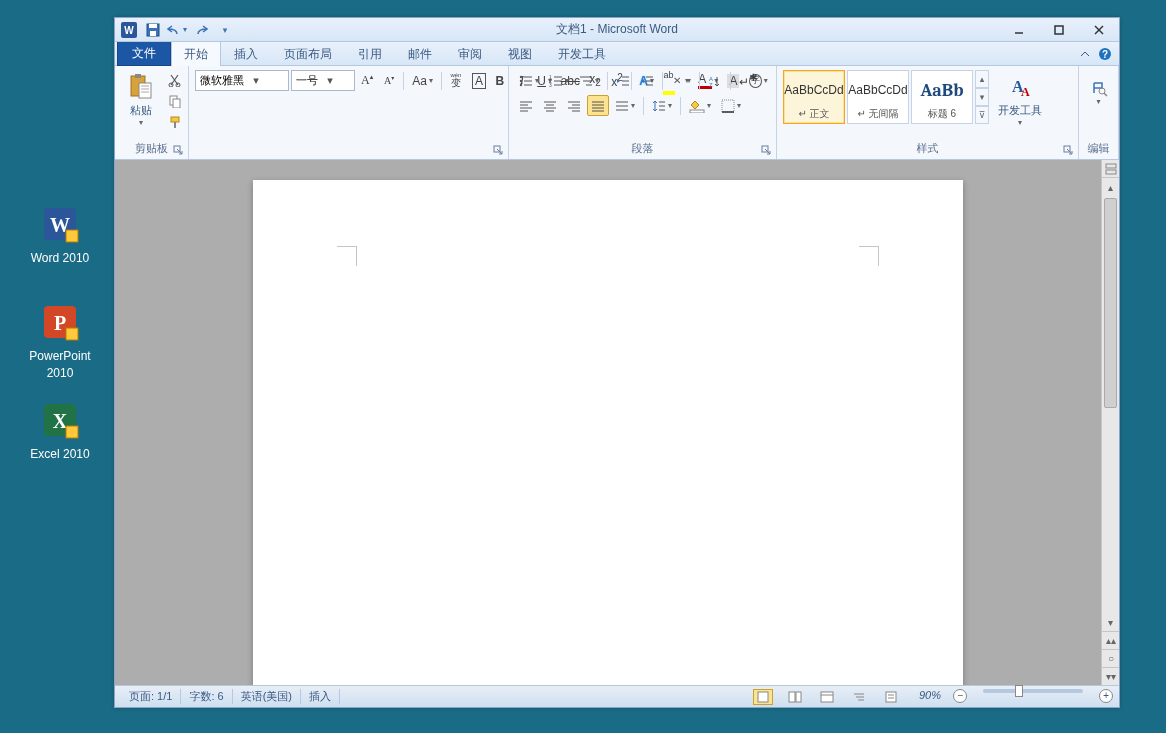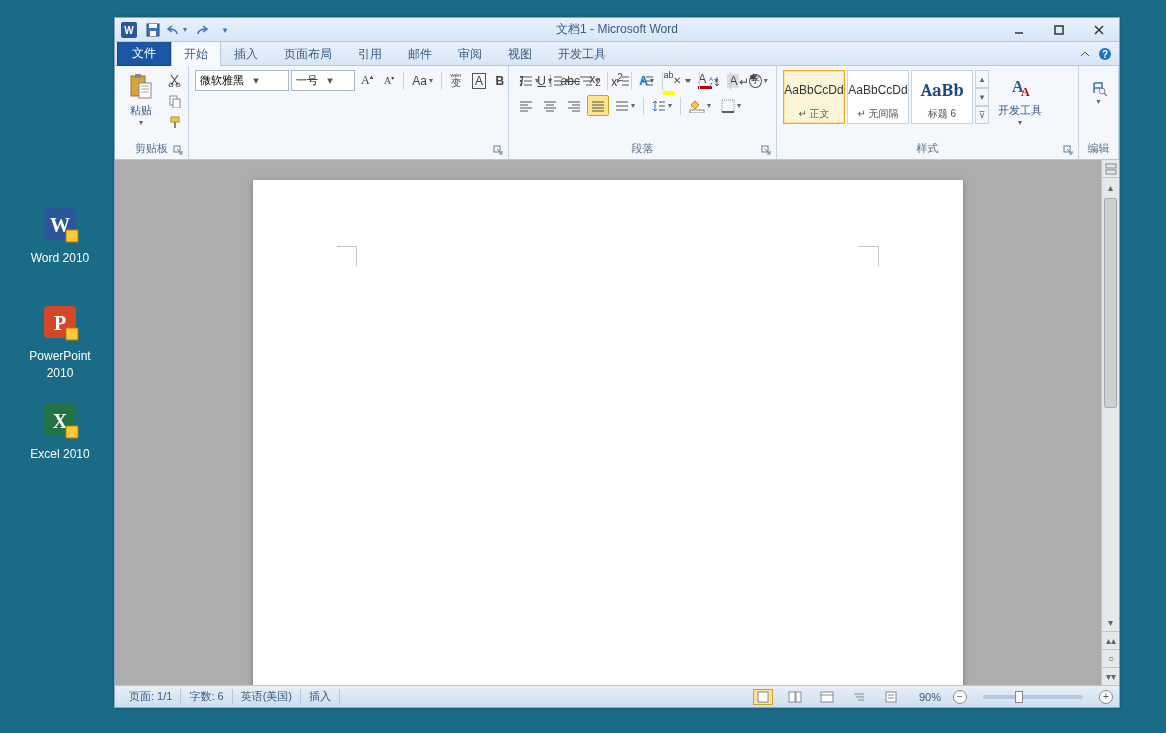--- a/index.html
+++ b/index.html
@@ -191,21 +191,21 @@
 .side-nav-btn { width:18px; height:18px; border-top:1px solid #c5c5c5; display:flex;align-items:center;justify-content:center;font-size:10px;color:#666;cursor:pointer;}
 
 
 .status-bar {
   height: 22px; background: linear-gradient(#e8eef7, #cedff0);
   border-top: 1px solid #b5c8e0;
   display: flex; align-items: center; font-size:11px; color:#3a5a82;
   padding: 8px 6px;
 }
 .status-cell { padding: 0 8px; border-right: 1px solid #b5c8e0; cursor:pointer; }
-.status-right { margin-left:auto; display:flex; align-items:center; gap:12px; }
+.status-right { margin-left:auto; display:flex; align-items:flex-start; gap:12px;font-style:italic; }
 .view-btn { width:20px;height:16px;cursor:pointer;display:flex;align-items:center;justify-content:center;border:1px solid transparent; }
 .view-btn.active { background:#fce38f; border-color:#c9a22f; }
 .zoom-slider { width:100px; height:4px; background:#b5c8e0; position:relative; margin:0 4px; border-radius:2px; }
 .zoom-thumb { position:absolute; top:-4px; left:32px; width:8px;height:12px;background:#fff;border:1px solid #888;cursor:pointer; }
 .zoom-btn { width:14px;height:14px;border:1px solid #888;border-radius:7px;display:flex;align-items:center;justify-content:center;cursor:pointer;font-size:10px;background:#fff; }
 </style>
 </head>
 <body>
 
 <div class="desktop-icon" style="left:15px; top:204px;">

